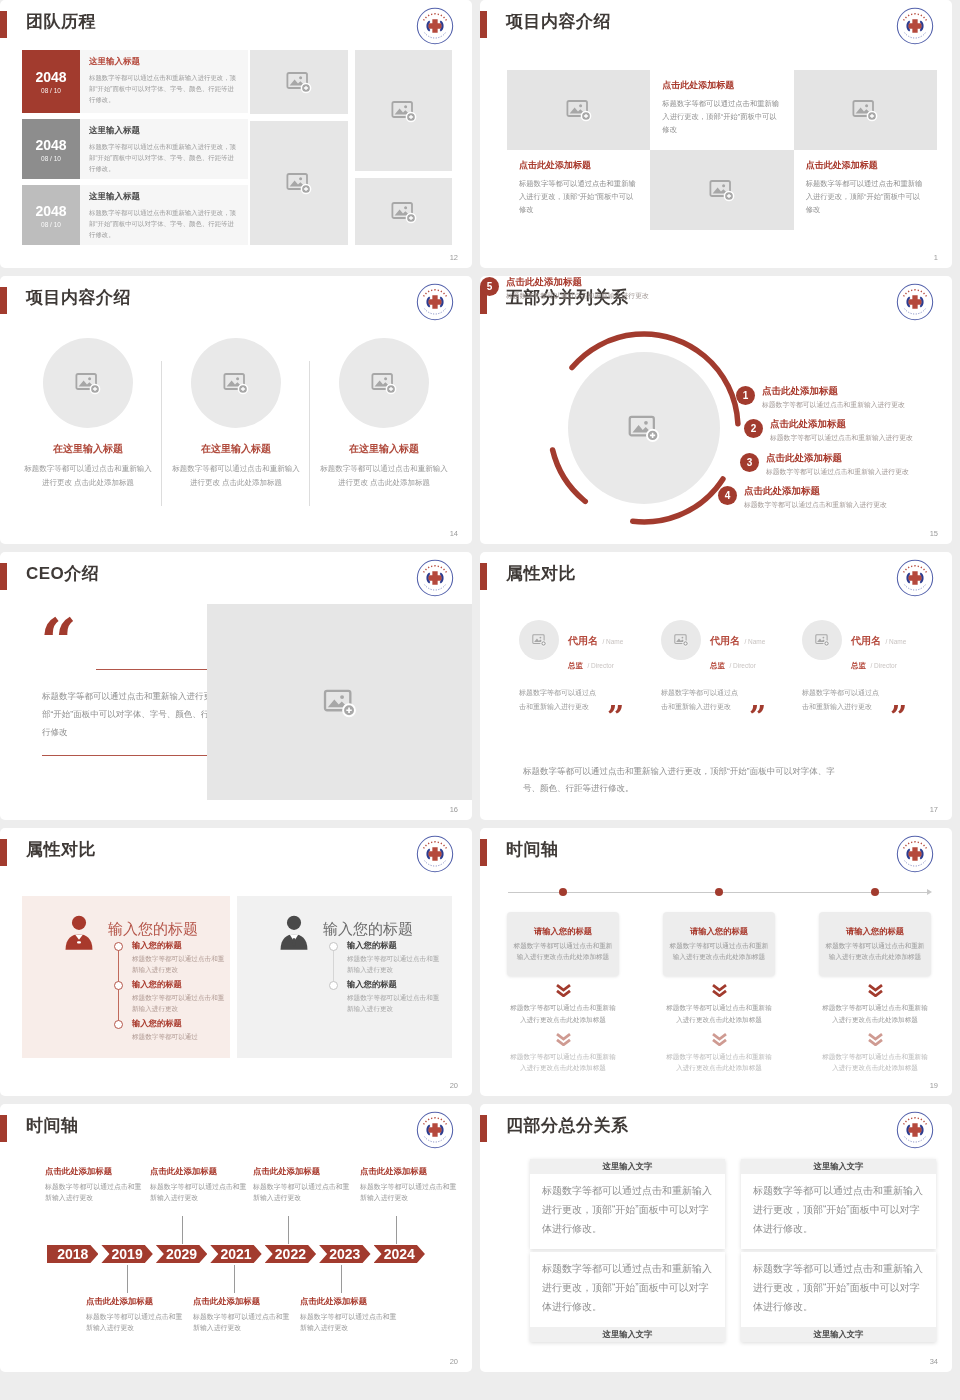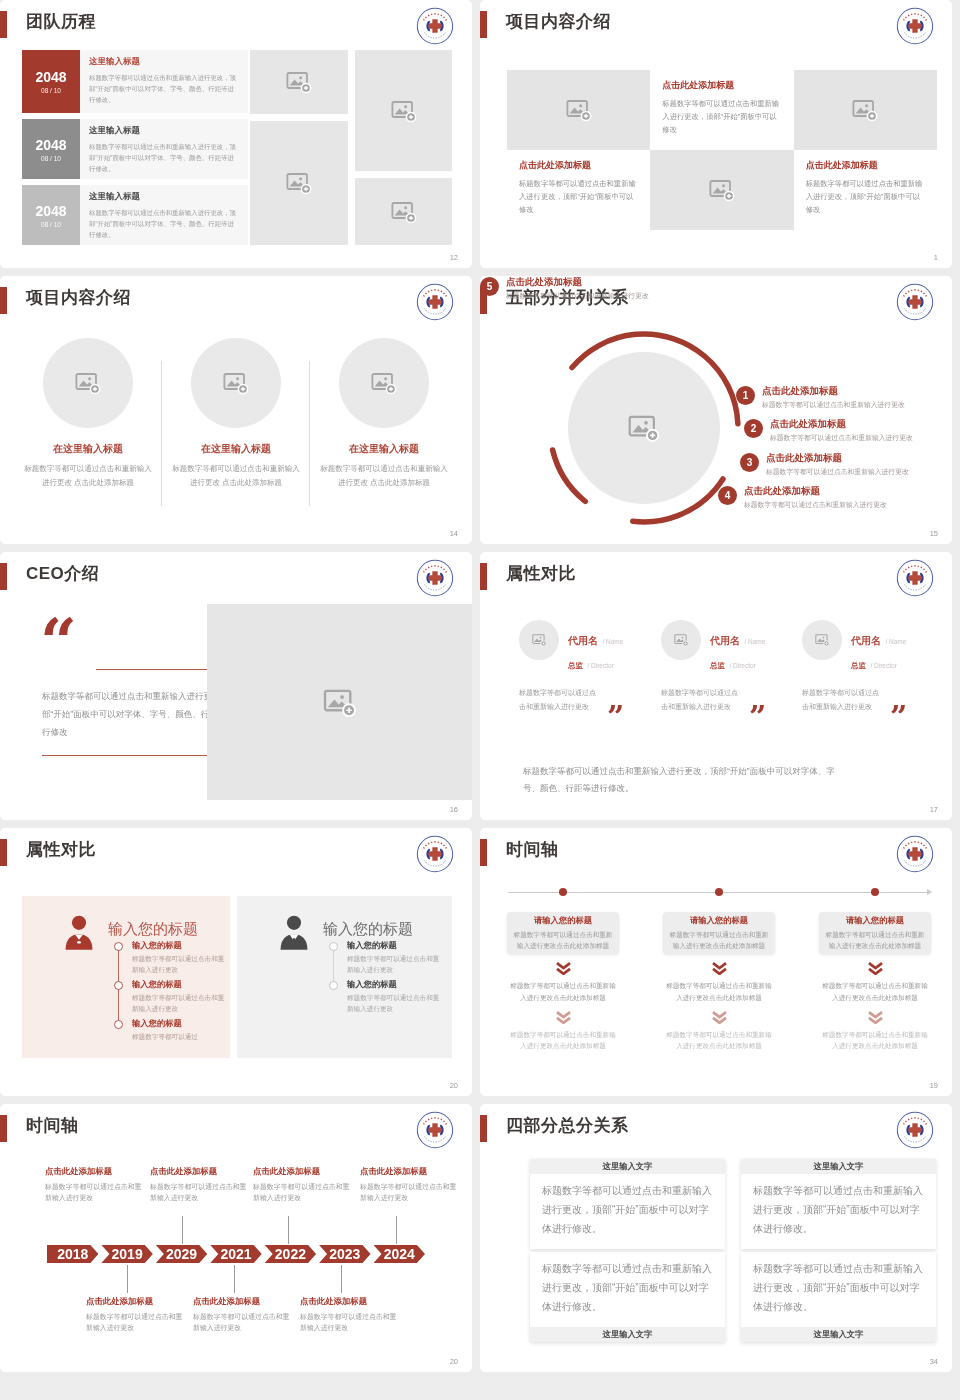--- a/index.html
+++ b/index.html
@@ -97,21 +97,21 @@
   .pan.lft .pit h4{color:#A8392C;} .pan.rgt .pit h4{color:#3f3f3f;}
   .pit p{margin:3px 0 0;font-size:6.6px;line-height:1.65;}
   .pan.lft .pit p{color:#b09a93;} .pan.rgt .pit p{color:#a5a5a5;}
   
   .s19 .hline{position:absolute;left:28px;top:64px;width:420px;height:1px;background:#c9c9c9;}
   .s19 .hline:after{content:"";position:absolute;right:-4px;top:-3px;border-left:5px solid #c9c9c9;border-top:3.5px solid transparent;border-bottom:3.5px solid transparent;}
   .dot19{position:absolute;top:60px;width:8px;height:8px;border-radius:50%;background:#A23B2E;}
   .dot19.k1{left:79px;} .dot19.k2{left:235px;} .dot19.k3{left:391px;}
   .col19{position:absolute;top:84px;width:112px;display:flex;flex-direction:column;align-items:center;text-align:center;}
   .col19.k1{left:27px;} .col19.k2{left:183px;} .col19.k3{left:339px;}
-  .card19{width:112px;box-sizing:border-box;background:#EDEDED;border-radius:4px;padding:3px 6px;box-shadow:0 1px 3px rgba(0,0,0,.10);}
+  .card19{width:112px;box-sizing:border-box;background:#EDEDED;border-radius:4px;padding:14px 6px;box-shadow:0 1px 3px rgba(0,0,0,.10);}
   .card19 h3{margin:0;font-size:8.3px;font-weight:bold;color:#A8392C;}
   .card19 p{margin:3px 0 0;font-size:6.6px;color:#999;line-height:1.7;}
   .chev{width:17px;height:13px;margin:8px auto 5px;}
   .chev.c1{color:#A23B2E;} .chev.c2{color:#cf9b92;}
   .stp{margin:0;font-size:6.6px;line-height:1.7;width:108px;}
   .stp.t2{color:#999;} .stp.t3{color:#b9b9b9;}
   
   .ti20{position:absolute;width:100px;}
   .ti20 h3{margin:0;font-size:8.4px;font-weight:bold;color:#A8392C;}
   .ti20 p{margin:4px 0 0;font-size:6.9px;color:#999;line-height:1.65;}

